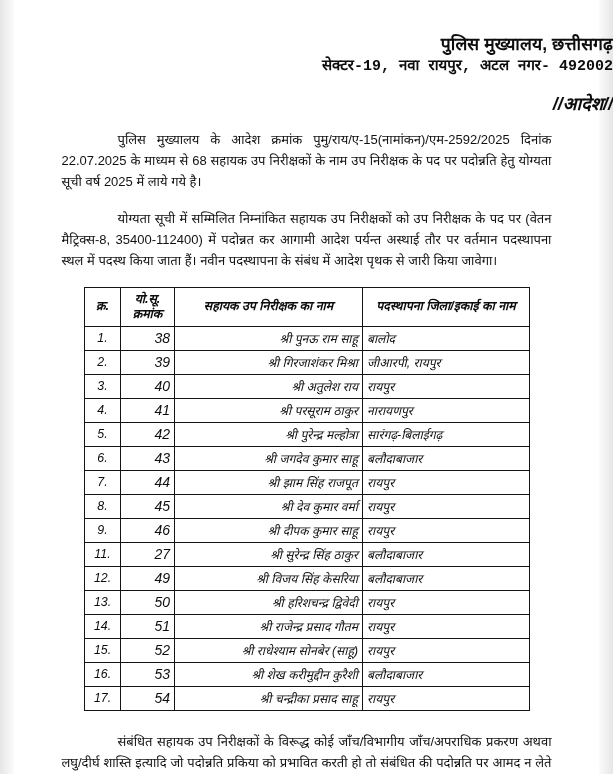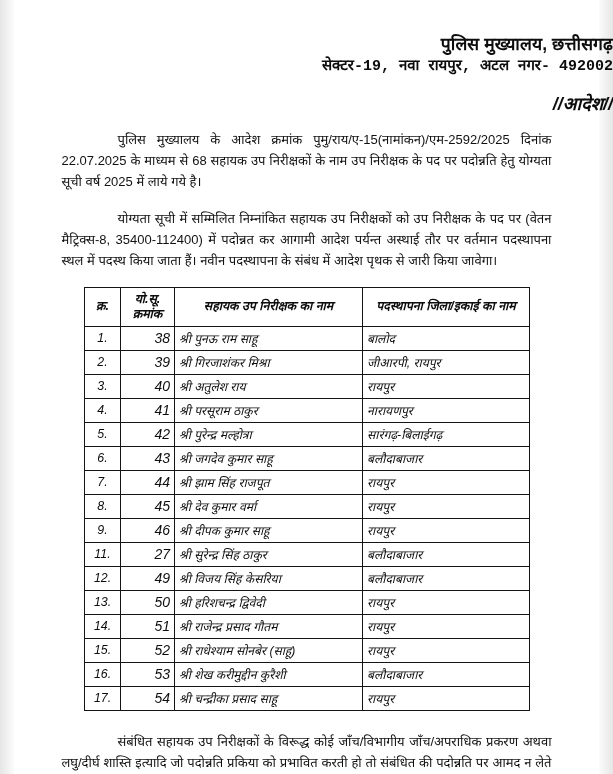--- a/index.html
+++ b/index.html
@@ -113,21 +113,21 @@
   td.sn {
     text-align: center;
     height: 21px;
     font-size: 12.4px;
   }
   td.merit {
     text-align: right;
     font-size: 14px;
   }
   td.name {
-    text-align: left;
+    text-align: right;
     padding-left: 7px;
   }
   td.post {
   }
 
   .hdr-2line { display: block; }
 </style>
 </head>
 <body>
 

